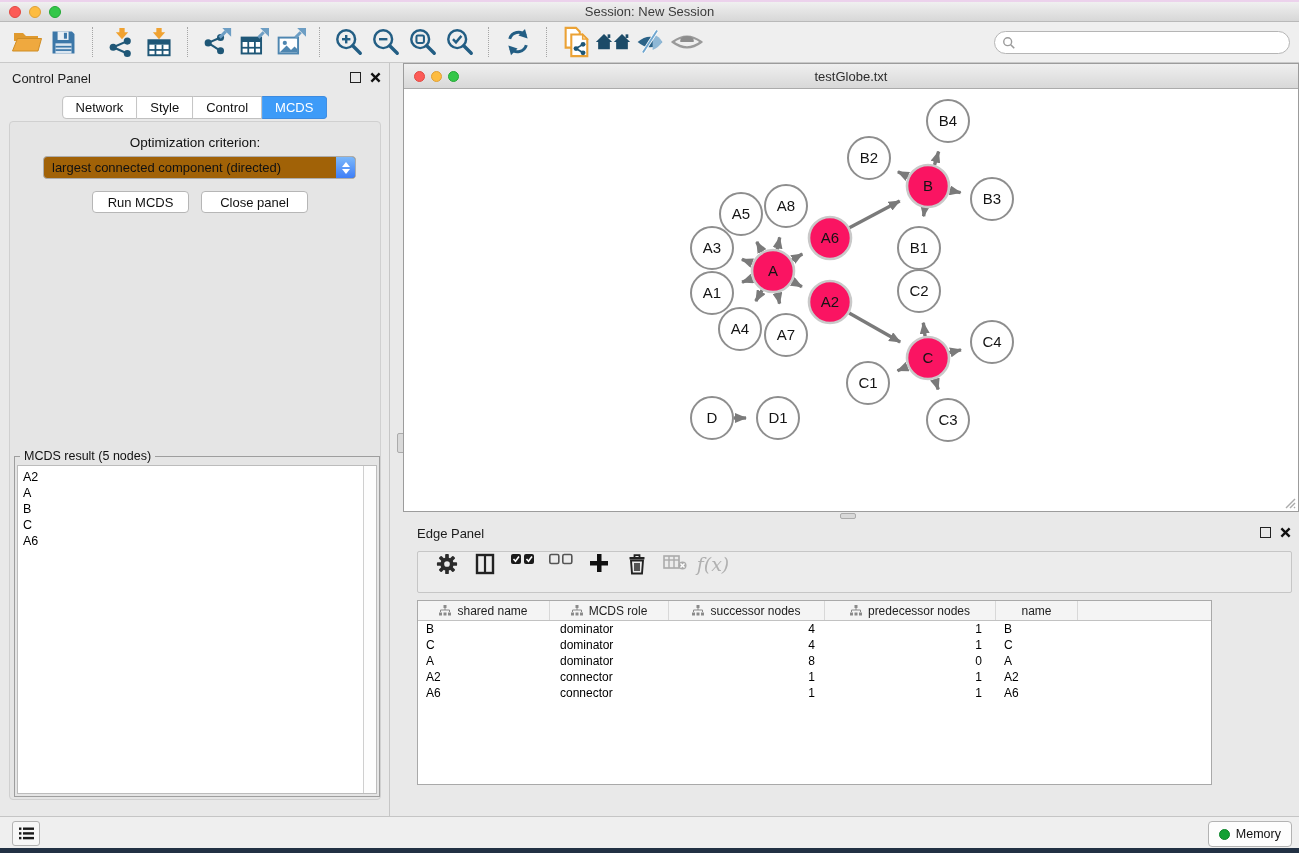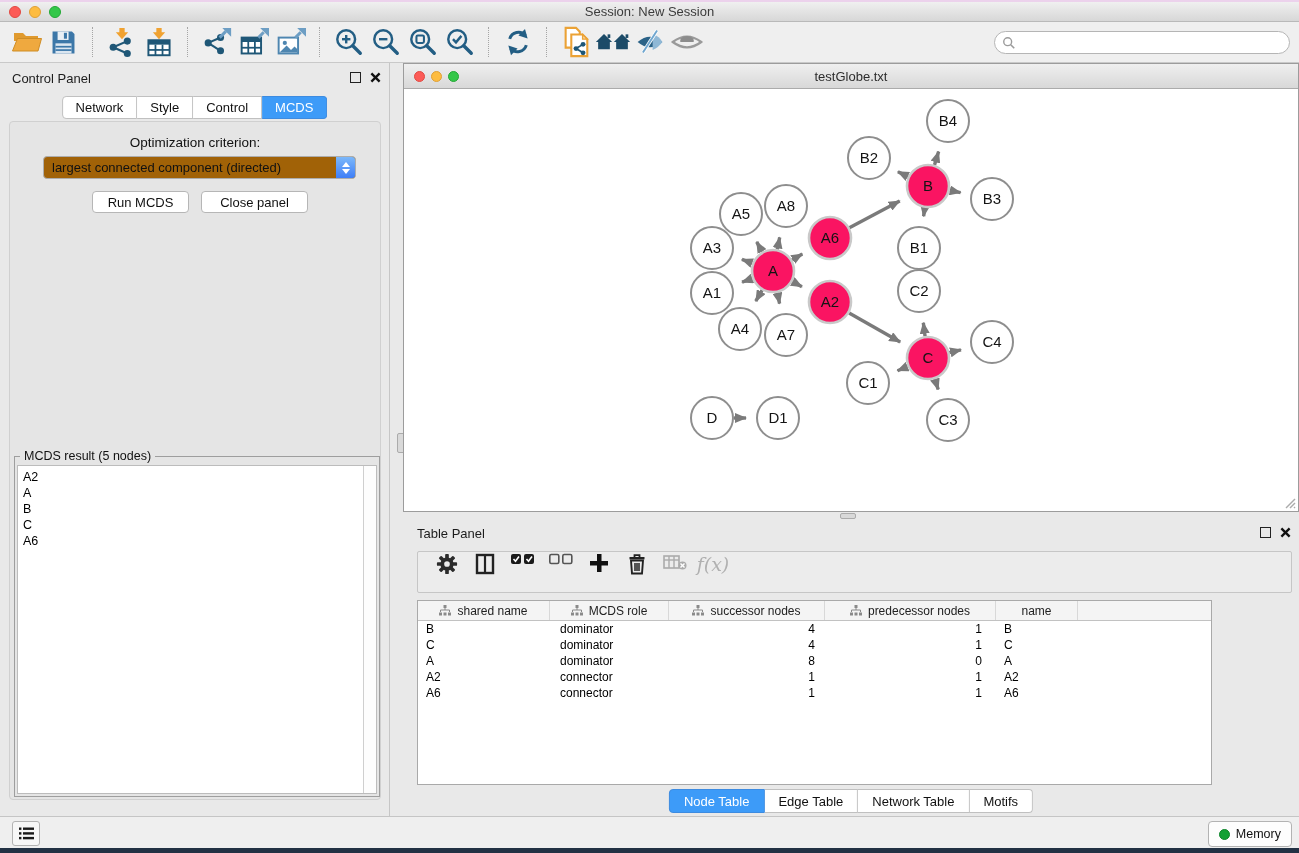--- a/index.html
+++ b/index.html
@@ -441,21 +441,21 @@
           <svg width="14" height="14" viewBox="0 0 14 14">
         <line x1="4" y1="13" x2="13" y2="4" stroke="#ababab" stroke-width="1.4"></line>
         <line x1="8" y1="13" x2="13" y2="8" stroke="#ababab" stroke-width="1.4"></line>
         <line x1="12" y1="13" x2="13" y2="12" stroke="#ababab" stroke-width="1.4"></line>
       </svg>
         </span>
     </div>
   </div>
 
   <div class="table-panel">
-    <span class="panel-title" style="left:14px; top:6px;">Table Panel</span>
+    <span class="panel-title" style="left:14px; top:6px;">Edge Panel</span>
     <div class="panel-hicons" style="top:7px;">
       <span class="float-ico"></span>
       <span>
           <svg width="11" height="11" viewBox="0 0 12 12">
         <line x1="1.5" y1="1.5" x2="10.5" y2="10.5" stroke="#111" stroke-width="2.6"></line>
         <line x1="10.5" y1="1.5" x2="1.5" y2="10.5" stroke="#111" stroke-width="2.6"></line>
       </svg>
         </span>
     </div>
 
@@ -637,26 +637,20 @@
           <div class="trow">
             <div class="td l" style="width: 132px; padding-left: 8px;">A6</div>
             <div class="td l" style="width: 119px; padding-left: 10px;">connector</div>
             <div class="td r" style="width: 156px; padding-right: 10px;">1</div>
             <div class="td r" style="width: 171px; padding-right: 14px;">1</div>
             <div class="td l" style="width: 82px; padding-left: 8px;">A6</div>
           </div>
         </div>
     </div>
 
-    <div class="seg tp-tabs" id="bottom-tabs">
-        <div class="tabb active">Node Table</div>
-        <div class="tabb">Edge Table</div>
-        <div class="tabb">Network Table</div>
-        <div class="tabb">Motifs</div>
-      </div>
   </div>
 
   <div class="statusbar">
     <div class="sb-btn">
       <span>
           <svg width="17" height="15" viewBox="0 0 17 15">
         <rect x="1" y="1.5" width="2.4" height="2.4" fill="#1a1a1a"></rect>
             <rect x="5" y="1.5" width="11" height="2.4" fill="#1a1a1a"></rect>
         <rect x="1" y="6.2" width="2.4" height="2.4" fill="#1a1a1a"></rect>
             <rect x="5" y="6.2" width="11" height="2.4" fill="#1a1a1a"></rect>

